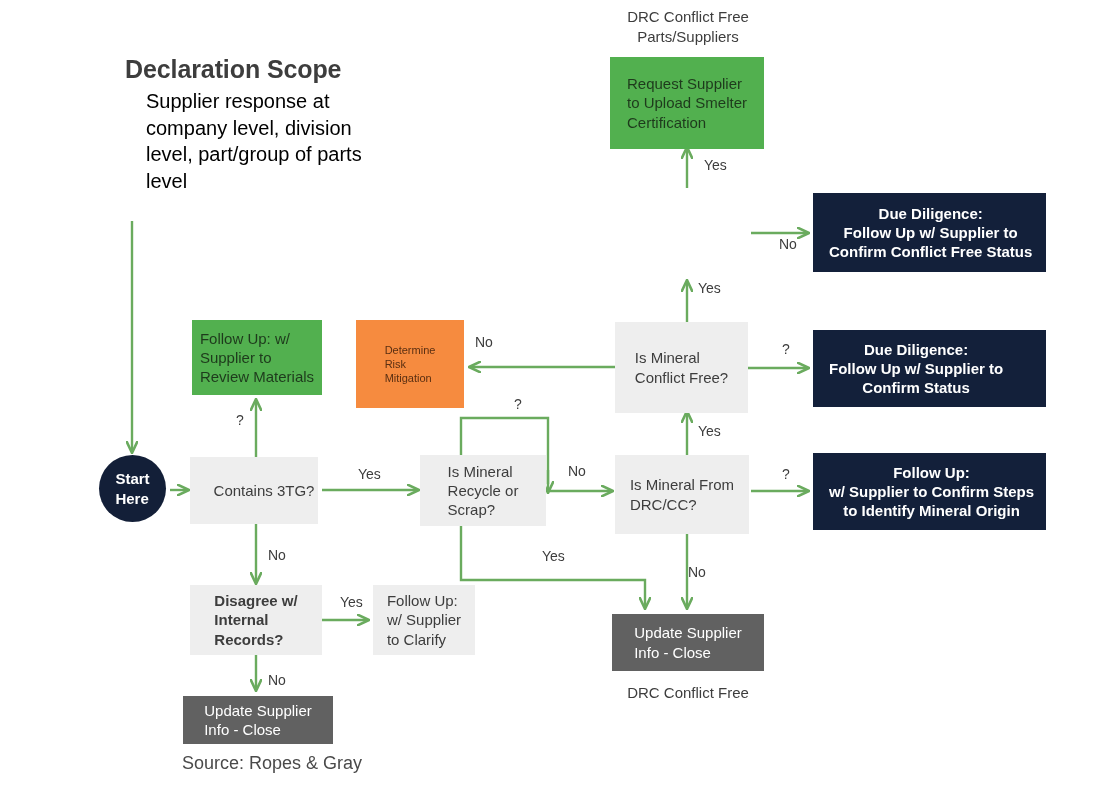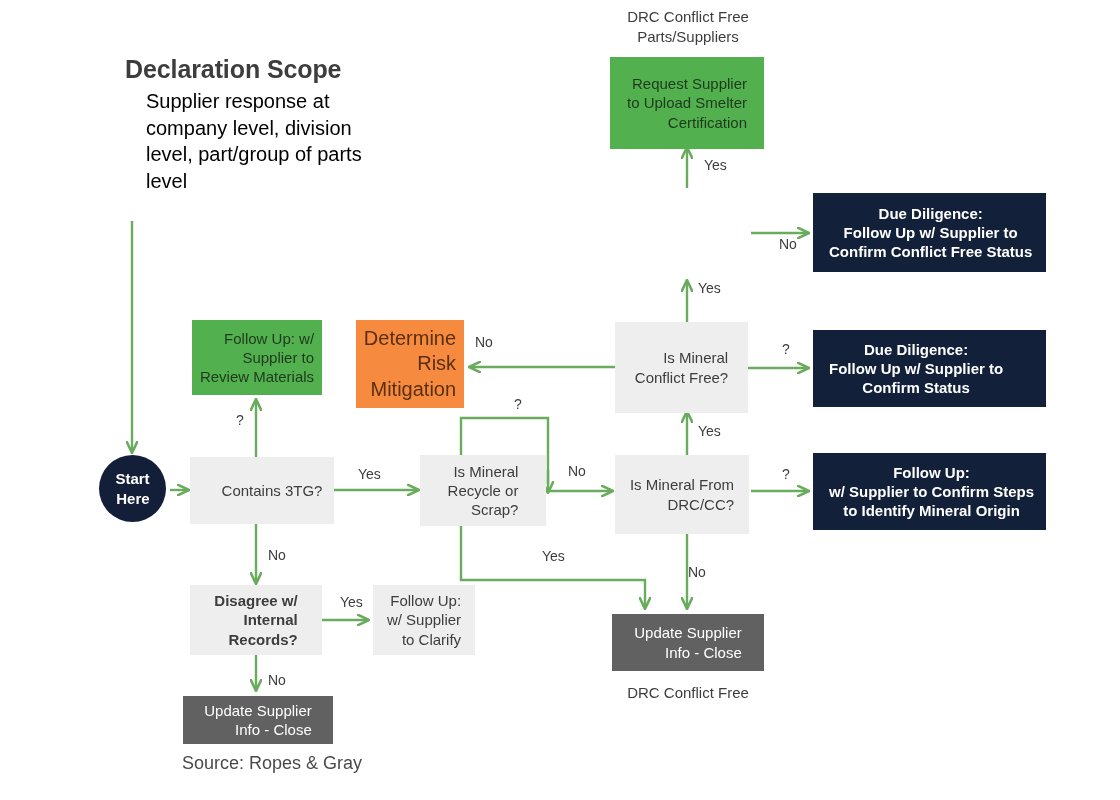--- a/index.html
+++ b/index.html
@@ -15,28 +15,28 @@
     color: #3d3d3d;
   }
   #canvas { position: absolute; inset: 0; width: 1120px; height: 800px; }
   #edges { position: absolute; left: 0; top: 0; width: 1120px; height: 800px; }
 
   .node {
     position: absolute;
     display: flex;
     align-items: center;
     justify-content: center;
-    text-align: right;
+    text-align: left;
     line-height: 1.28;
     white-space: pre-line;
   }
 
   .n-gray  { background: #eeeeee; color: #3d3d3d; font-size: 15px; }
   .n-green { background: #52b04f; color: #1e3a1c; font-size: 15px; }
-  .n-orange{ background: #f68b3f; color: #5a2f12; font-size: 20px; }
+  .n-orange{ background: #f68b3f; color: #5a2f12; font-size: 11px; }
   .n-dark  { background: #616161; color: #ffffff; font-size: 15px; }
   .n-navy  {
     background: #13203a; color: #ffffff; font-size: 15px;
     font-weight: bold; text-align: center;
     justify-content: flex-start; padding: 0 0 0 16px;
   }
   .n-circle {
     background: #131f38; color: #ffffff;
     border-radius: 50%; font-weight: bold; font-size: 15px;
   }
@@ -135,21 +135,21 @@
   </div>
 
   <div class="cap" style="left:598px; top:7px; width:180px;">DRC Conflict Free
 Parts/Suppliers</div>
 
   <div class="cap" style="left:598px; top:683px; width:180px;">DRC Conflict Free</div>
 
   <div class="node n-circle" style="left:99px; top:455px; width:67px; height:67px;">Start
 Here</div>
 
-  <div class="node n-gray" style="left:190px; top:457px; width:144px; height:67px;padding-left:20px;">Contains 3TG?</div>
+  <div class="node n-gray" style="left:190px; top:457px; width:128px; height:67px;padding-left:20px;">Contains 3TG?</div>
 
   <div class="node n-green" style="left:192px; top:320px; width:130px; height:75px;">Follow Up: w/
 Supplier to
 Review Materials</div>
 
   <div class="node n-orange" style="left:356px; top:320px; width:108px; height:88px;">Determine
 Risk
 Mitigation</div>
 
   <div class="node n-gray" style="left:420px; top:455px; width:126px; height:71px;">Is Mineral

